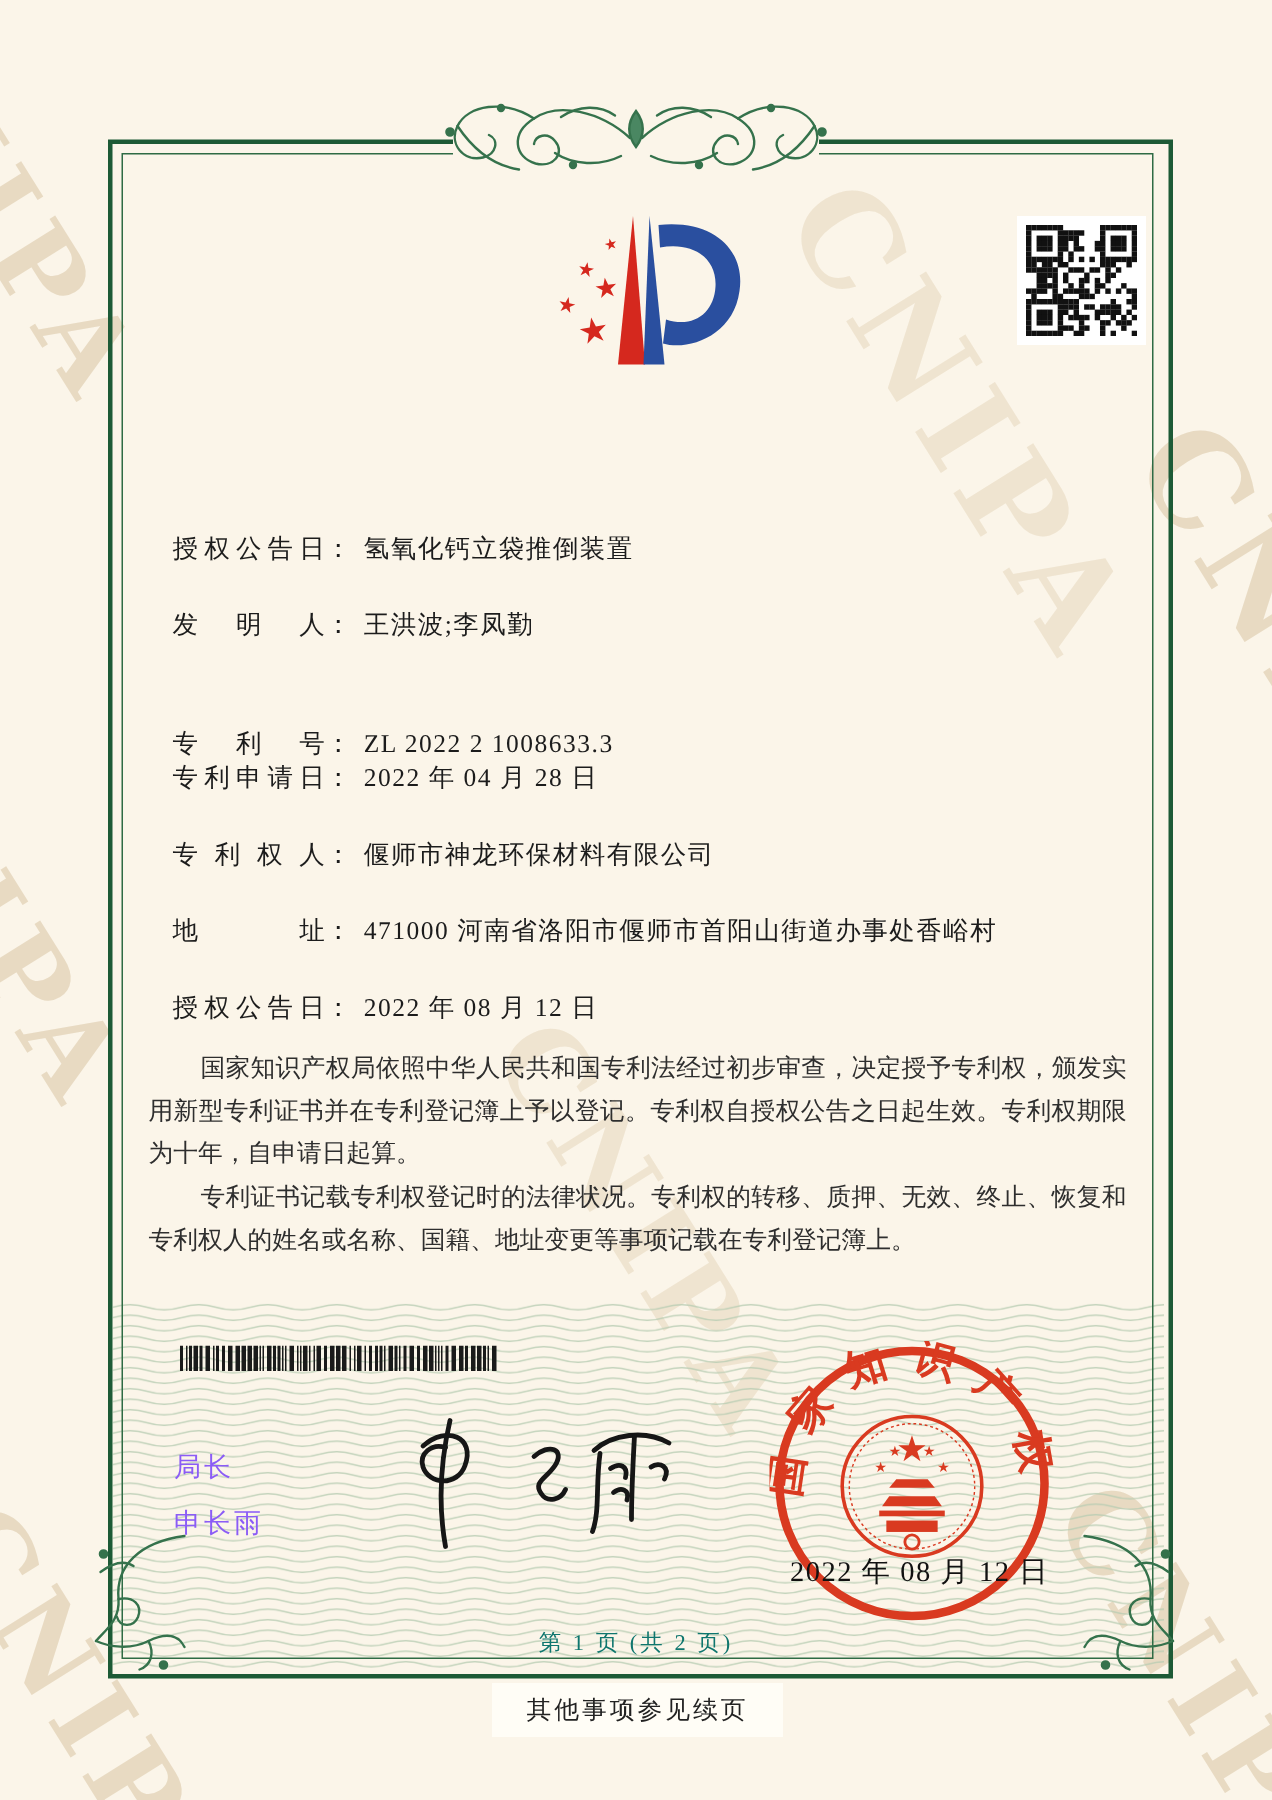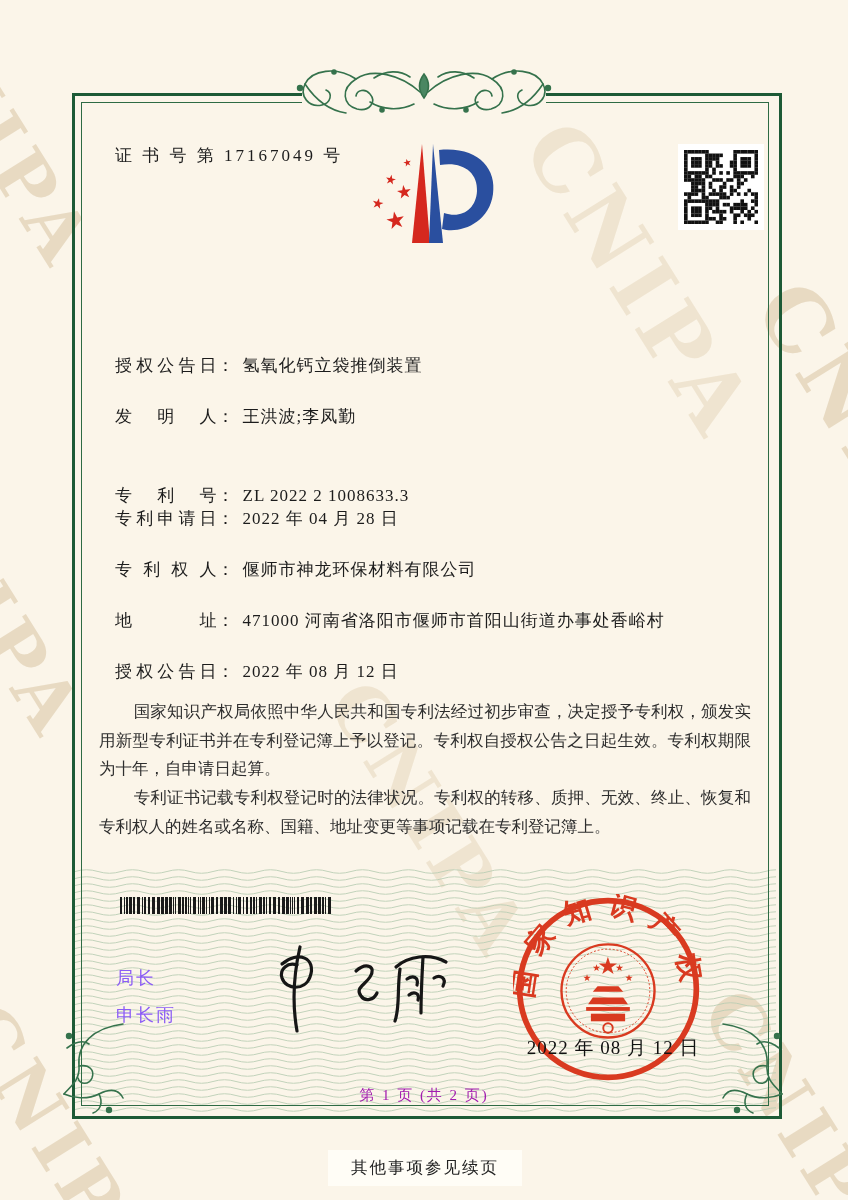--- a/index.html
+++ b/index.html
@@ -51,23 +51,23 @@
   
   .barcode{position:absolute;left:120px;top:897px;z-index:5;}
   .officer{position:absolute;left:116px;top:966px;z-index:5;
     font-family:"Liberation Sans","DejaVu Sans",sans-serif;font-size:18px;letter-spacing:2px;color:#8b5cf6;}
   .officer .line{margin-bottom:13px;}
   .signature{position:absolute;left:238px;top:933px;z-index:6;}
   .seal{position:absolute;left:513px;top:894px;z-index:5;}
   .seal-date{position:absolute;left:518px;top:1035px;width:190px;z-index:6;
     text-align:center;font-size:19px;letter-spacing:1px;color:#111;}
   .page-info{position:absolute;left:72px;top:1086px;width:704px;text-align:center;z-index:5;
-    font-size:15px;letter-spacing:2px;color:#a21caf;}
+    font-size:15px;letter-spacing:2px;color:#0f766e;}
   .continuation{position:absolute;left:328px;top:1122px;width:194px;height:36px;z-index:5;
-    background:#fffdf6;text-align:center;line-height:36px;font-size:16.5px;letter-spacing:2px;color:#222;margin-top:28px;}
+    background:#fffdf6;text-align:center;line-height:36px;font-size:16.5px;letter-spacing:2px;color:#222;}
 </style>
 </head>
 <body>
 
 <div class="page">
 
   <span class="wm" style="left:-6px;top:130px;">CNIPA</span>
   <span class="wm big faint" style="left:640px;top:280px;">CNIPA</span>
   <span class="wm big" style="left:872px;top:440px;">CNIPA</span>
   <span class="wm" style="left:-16px;top:600px;">CNIPA</span>
@@ -130,21 +130,20 @@
       <path d="M64,4 C34,8 18,24 20,46 C21,60 12,66 5,74"></path>
       <path d="M20,46 C30,44 36,50 33,58 C30,65 21,65 19,58"></path>
       <path d="M5,74 C14,78 28,80 40,74 C52,68 60,70 64,78"></path>
       <path d="M40,74 C44,82 42,90 34,93"></path>
       <circle cx="10" cy="16" r="2.4" fill="#35724c"></circle>
       <circle cx="50" cy="90" r="2.4" fill="#35724c"></circle>
       <path d="M8,28 C16,22 24,20 30,24"></path>
     </g>
   </svg>
 
-  <div class="cert-no">证 书 号 第 17167049 号</div>
 
   <svg class="logo" width="180" height="118" viewBox="0 0 180 118">
     <path d="M77,8 L67,107 L85,107 Z" fill="#d5281e"></path>
     <path d="M88,8 L84,107 L98,107 Z" fill="#2a4f9f"></path>
     <path d="M94,14 C132,10 152,32 148,58 C144,88 114,98 97,93 L99,77 C117,83 131,73 132,55 C133,36 117,25 95,29 Z" fill="#2a4f9f"></path>
     <text x="63" y="30" font-size="10" fill="#d5281e" text-anchor="middle" transform="rotate(-14 63 30)">★</text>
     <text x="45" y="48" font-size="13" fill="#d5281e" text-anchor="middle" transform="rotate(10 45 48)">★</text>
     <text x="60" y="62" font-size="18" fill="#d5281e" text-anchor="middle" transform="rotate(-8 60 62)">★</text>
     <text x="32" y="72" font-size="14" fill="#d5281e" text-anchor="middle" transform="rotate(12 32 72)">★</text>
     <text x="52" y="92" font-size="23" fill="#d5281e" text-anchor="middle" transform="rotate(-10 52 92)">★</text>

